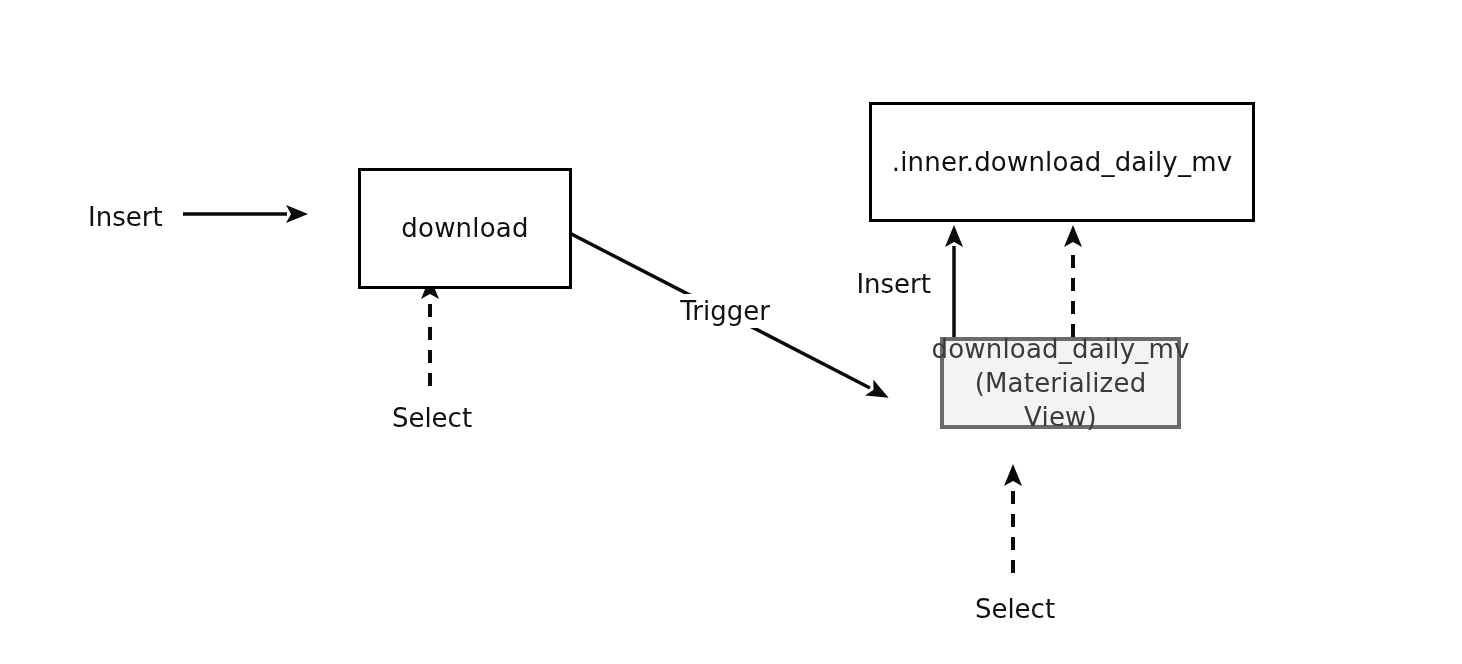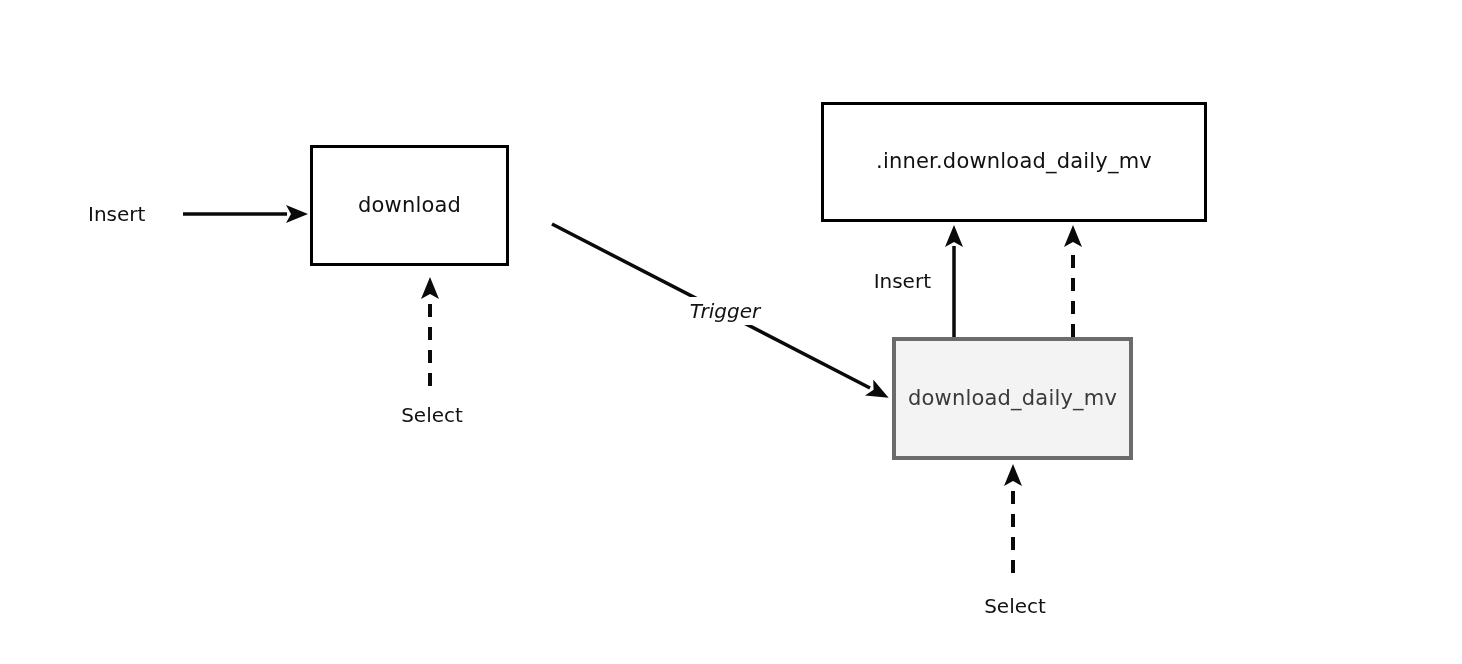--- a/index.html
+++ b/index.html
@@ -24,50 +24,51 @@
     pointer-events: none;
   }
   .node {
     position: absolute;
     box-sizing: border-box;
     display: flex;
     flex-direction: column;
     align-items: center;
     justify-content: center;
     text-align: center;
-    font-size: 21px;
+    font-size: 26px;
     line-height: 1.32;
     letter-spacing: 0.2px;
     background: var(--node-fill, #ffffff);
     border: 3px solid var(--node-border, #000000);
+    margin-left: 48px;
   }
   .node-download {
-    left: 310px; top: 145px;
-    width: 199px; height: 121px;
+    left: 310px; top: 168px;
+    width: 214px; height: 121px;
   }
   .node-inner {
     left: 821px; top: 102px;
     width: 386px; height: 120px;
   }
   .node-mv {
     left: 892px; top: 337px;
-    width: 241px; height: 123px;
+    width: 241px; height: 92px;
     border: 4px solid var(--mv-border, #6b6b6b);
     background: var(--mv-fill, #f3f3f3);
     color: var(--mv-ink, #3a3a3a);
   }
   .edge-label {
     position: absolute;
-    font-size: 20px;
+    font-size: 26px;
     white-space: nowrap;
   }
   .lbl-insert-left  { left: 88px;  top: 202px; }
   .lbl-select-left  { left: 432px; top: 403px; transform: translateX(-50%); }
   .lbl-trigger      { left: 725px; top: 311px; transform: translate(-50%, -50%);
-                      background: var(--bg, #ffffff); padding: 2px 8px; font-style: italic; }
+                      background: var(--bg, #ffffff); padding: 2px 8px; }
   .lbl-insert-right { left: 931px; top: 269px; transform: translateX(-100%); }
   .lbl-select-right { left: 1015px; top: 594px; transform: translateX(-50%); }
 </style>
 </head>
 <body>
 
 <div class="canvas" style="--bg: #ffffff; --ink: #111111; --node-border: #000000; --node-fill: #ffffff; --mv-border: #6b6b6b; --mv-fill: #f3f3f3; --mv-ink: #3a3a3a;">
 
   <svg class="edges" viewBox="0 0 1462 664" xmlns="http://www.w3.org/2000/svg">
     <defs>
@@ -92,20 +93,21 @@
   <div class="node node-download">
     <div>download</div>
   </div>
 
   <div class="node node-inner">
     <div>.inner.download_daily_mv</div>
   </div>
 
   <div class="node node-mv">
     <div>download_daily_mv</div>
+    <div>(Materialized View)</div>
   </div>
 
   <div class="edge-label lbl-insert-left">Insert</div>
 
   <div class="edge-label lbl-select-left">Select</div>
 
   <div class="edge-label lbl-trigger">Trigger</div>
 
   <div class="edge-label lbl-insert-right">Insert</div>
 

